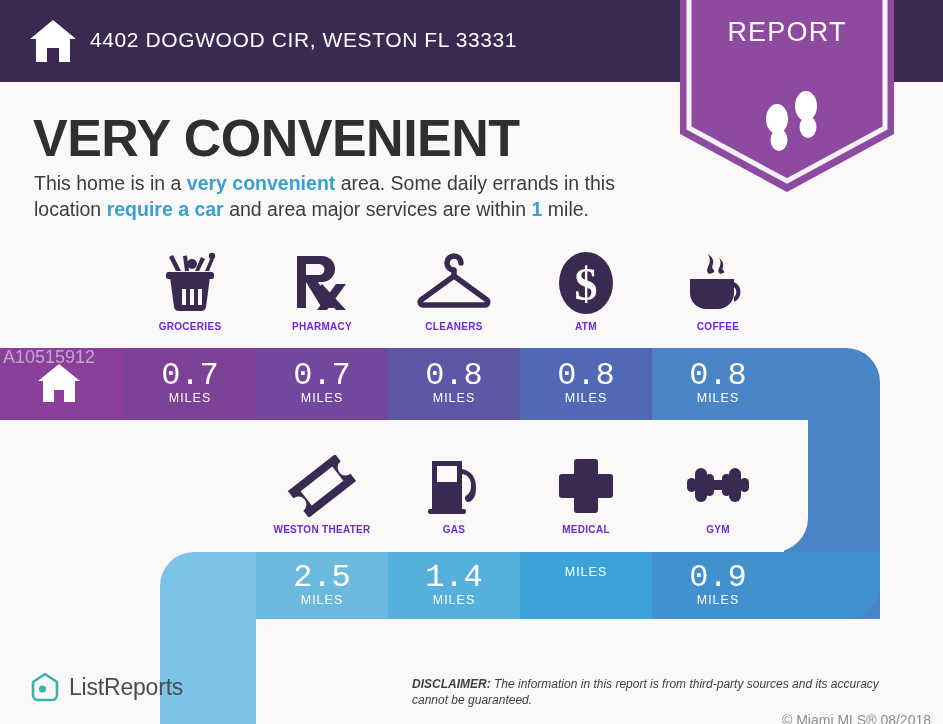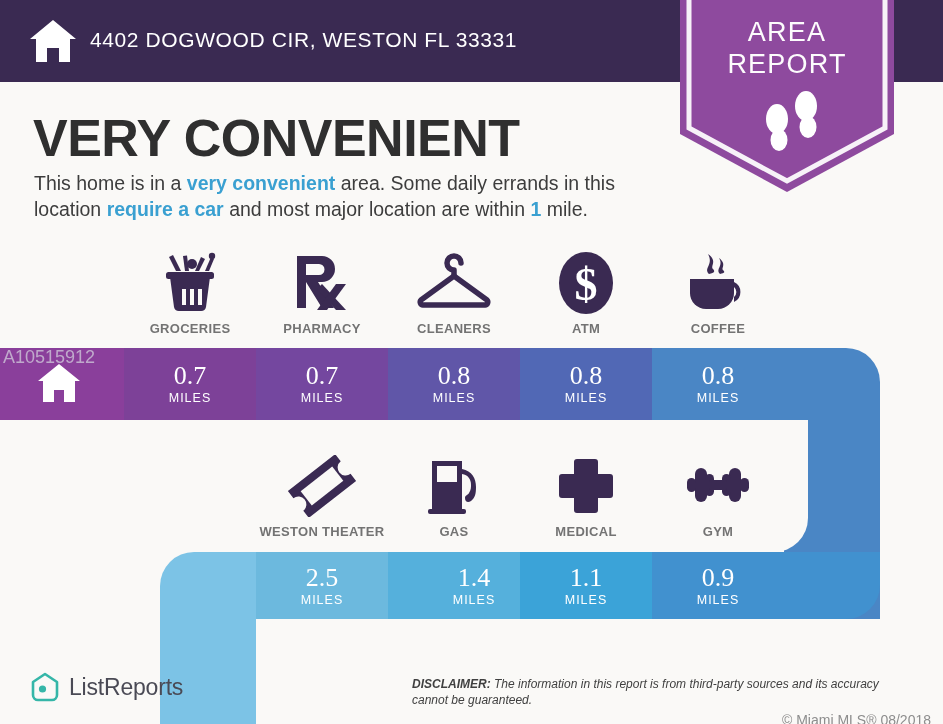--- a/index.html
+++ b/index.html
@@ -47,30 +47,30 @@
     position:absolute;left:34px;top:170px;width:640px;
     font-size:19.5px;line-height:26px;color:#3d3d3d;
     font-family:"Liberation Sans", sans-serif;
   }
   .hl{color:#3aa0d1;font-weight:bold;}
 
   
   .iconcell{position:absolute;text-align:center;}
   .iconcell .glyph{height:62px;display:flex;align-items:flex-end;justify-content:center;}
   .iconcell .cap{
-    margin-top:7px;font-size:13px;font-weight:bold;color:#737373;
+    margin-top:7px;font-size:10px;font-weight:bold;color:#6d28d9;
     letter-spacing:0.3px;font-family:"Liberation Sans", sans-serif;white-space:nowrap;
   }
 
   
   .bandwrap{position:absolute;left:0;top:0;width:943px;height:724px;z-index:1;}
 
   .seg{position:absolute;}
   .valcell{position:absolute;text-align:center;color:#ffffff;}
-  .valcell .num{font-size:26px;line-height:28px;font-family:Liberation Serif, serif;}
+  .valcell .num{font-size:32px;line-height:28px;font-family:Liberation Mono, monospace;}
   .valcell .unit{font-size:12.5px;letter-spacing:1px;margin-top:1px;font-family:"Liberation Sans", sans-serif;}
 
   .homebadge{position:absolute;left:36px;top:362px;width:46px;height:42px;z-index:4;}
 
   .watermark{
     position:absolute;left:3px;top:347px;z-index:6;
     color:#c9bcd4;font-size:18px;font-family:"Liberation Sans", sans-serif;
     opacity:.85;
   }
 
@@ -139,28 +139,27 @@
       <path d="M0 0 H214 V140 L107 198 L0 140 Z" fill="#8e4a9e"></path>
       <path d="M9 0 H205 V134 L107 187 L9 134 Z" fill="none" stroke="#f7f2f8" stroke-width="5"></path>
       <g fill="#ffffff">
         <ellipse cx="97" cy="125" rx="11" ry="15"></ellipse>
         <ellipse cx="99" cy="146" rx="8.5" ry="11"></ellipse>
         <ellipse cx="126" cy="112" rx="11" ry="15"></ellipse>
         <ellipse cx="128" cy="133" rx="8.5" ry="11"></ellipse>
       </g>
     </svg>
     <div class="pennant-text">
-      <div>AREA</div>
       <div>REPORT</div>
     </div>
   </div>
 
   <div class="headline">VERY CONVENIENT</div>
   <div class="subcopy">
-    <span>This home is in a </span><span class="hl">very convenient</span><span> area. Some daily errands in this location </span><span class="hl">require a car</span><span> and most major location are within </span><span class="hl">1</span><span> mile.</span>
+    <span>This home is in a </span><span class="hl">very convenient</span><span> area. Some daily errands in this location </span><span class="hl">require a car</span><span> and area major services are within </span><span class="hl">1</span><span> mile.</span>
   </div>
 
   <div class="iconcell" style="left:124px;top:252px;width:132px;">
     <div class="glyph">
       <svg width="66" height="62" viewBox="0 0 66 62">
         <g fill="#3a2a52">
           <path d="M13 25 h40 l-4 30 a5 5 0 0 1 -5 4 h-22 a5 5 0 0 1 -5 -4 z"></path>
           <rect x="9" y="20" width="48" height="7" rx="2.5"></rect>
           <rect x="25" y="37" width="4" height="16" fill="#faf9f7"></rect>
           <rect x="33" y="37" width="4" height="16" fill="#faf9f7"></rect>
@@ -304,26 +303,25 @@
         </g>
       </svg>
     </div>
     <div class="cap">GYM</div>
   </div>
 
   <div class="valcell" style="left:256px;top:564px;width:132px;z-index:4;">
     <div class="num">2.5</div>
     <div class="unit">MILES</div>
   </div>
-  <div class="valcell" style="left:388px;top:564px;width:132px;z-index:4;padding-left:20px;">
+  <div class="valcell" style="left:388px;top:564px;width:132px;z-index:4;">
     <div class="num">1.4</div>
     <div class="unit">MILES</div>
   </div>
   <div class="valcell" style="left:520px;top:564px;width:132px;z-index:4;">
-    <div class="num">1.1</div>
     <div class="unit">MILES</div>
   </div>
   <div class="valcell" style="left:652px;top:564px;width:132px;z-index:4;">
     <div class="num">0.9</div>
     <div class="unit">MILES</div>
   </div>
 
   <div class="footer-logo">
     <svg width="30" height="30" viewBox="0 0 30 30">
       <path d="M15 2 L27 10 v13 a5 5 0 0 1 -5 5 H8 a5 5 0 0 1 -5 -5 V10 z" fill="none" stroke="#35b6a8" stroke-width="2.6" stroke-linejoin="round"></path>

